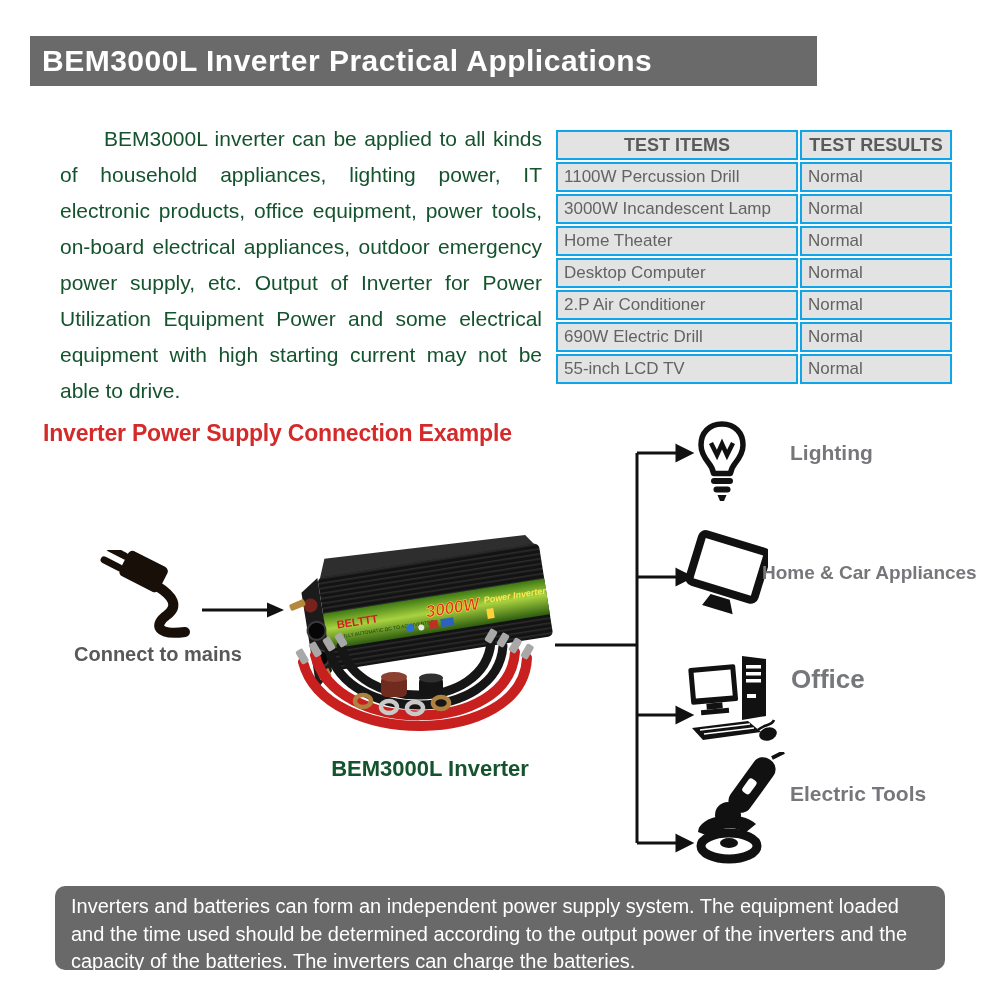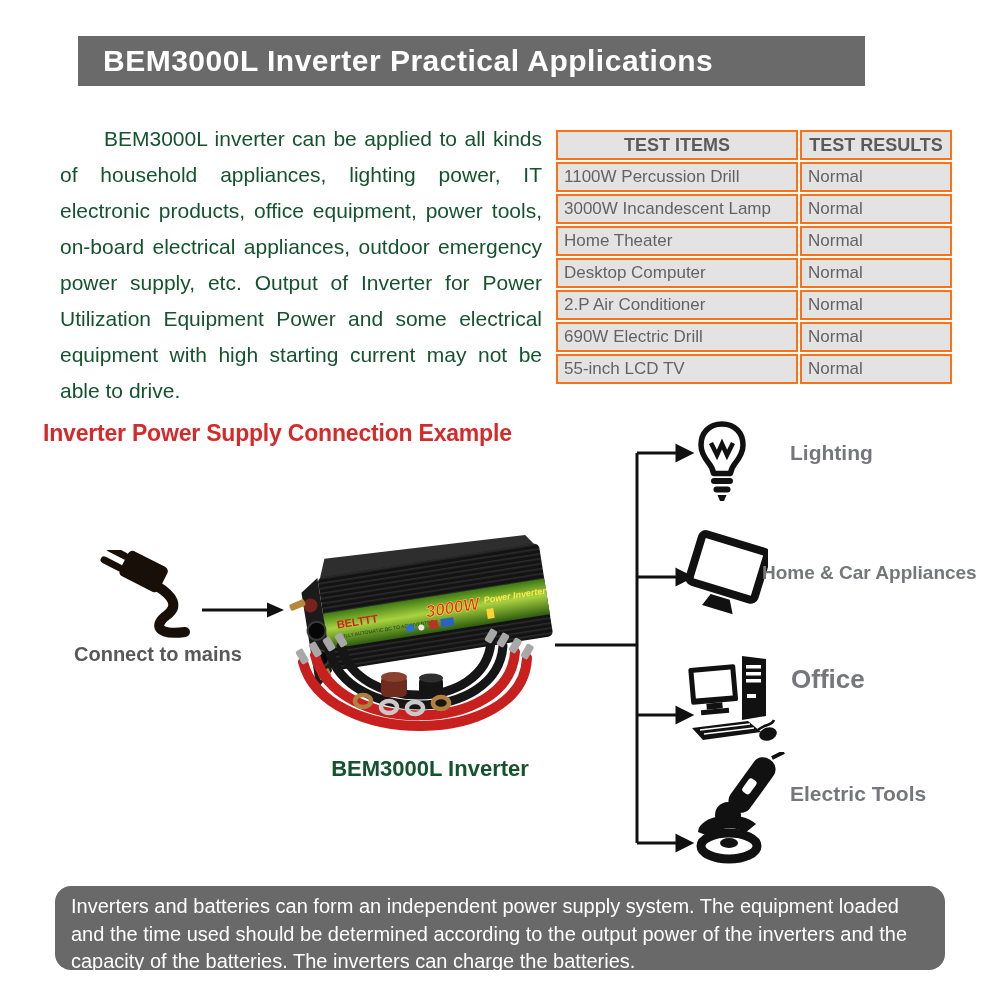--- a/index.html
+++ b/index.html
@@ -3,35 +3,34 @@
 <meta charset="utf-8">
 <style>
   html,body{margin:0;padding:0;}
   body{
     width:1000px;height:1000px;position:relative;background:#ffffff;
     font-family:"Liberation Sans", sans-serif;overflow:hidden;
   }
   .banner{
     position:absolute;left:30px;top:36px;width:787px;height:50px;
     background:#6a6a6a;color:#ffffff;font-size:30px;font-weight:bold;
-    letter-spacing:0.5px;line-height:50px;padding-left:25px;box-sizing:border-box;
+    letter-spacing:0.5px;line-height:50px;padding-left:12px;box-sizing:border-box;
     white-space:nowrap;
-    margin-left:48px;
   }
   .intro{
     position:absolute;left:60px;top:121px;width:482px;margin:0;
     color:#14532d;font-size:21px;line-height:36px;text-align:justify;
     text-indent:44px;
   }
   table.test-table{
     position:absolute;left:554px;top:128px;
     border-collapse:separate;border-spacing:2px;background:#ffffff;
   }
   table.test-table th, table.test-table td{
-    background:#e3e3e3;border:2px solid #f97316;height:24px;
+    background:#e3e3e3;border:2px solid #0ea5e9;height:24px;
     color:#636363;font-size:17px;padding:1px 6px;
   }
   table.test-table th{
     font-size:18px;font-weight:bold;text-align:center;color:#5a5a5a;
   }
   td.item{width:226px;text-align:left;padding-left:9px;}
   td.result{width:136px;text-align:left;}
   .section-heading{
     position:absolute;left:43px;top:420px;margin:0;
     color:#d42a2a;font-size:23px;font-weight:bold;letter-spacing:-0.2px;
@@ -47,21 +46,21 @@
   }
   .target-label{
     position:absolute;color:#76777a;font-weight:bold;white-space:nowrap;
   }
   #target-label-0{left:790px;top:441px;font-size:21px;}
   #target-label-1{left:762px;top:562px;font-size:19px;}
   #target-label-2{left:791px;top:664px;font-size:26px;}
   #target-label-3{left:790px;top:782px;font-size:21px;}
   .footer-note{
     position:absolute;left:55px;top:886px;width:890px;height:84px;
-    background:#696969;border-radius:16px;color:#ffffff;
+    background:#696969;border-radius:10px;color:#ffffff;
     font-size:20px;line-height:27.5px;padding:7px 16px;box-sizing:border-box;
   }
   .abs{position:absolute;}
   svg text{font-family:"Liberation Sans", sans-serif;}
 </style>
 </head>
 <body>
 
 <header class="banner">BEM3000L Inverter Practical Applications</header>
 

